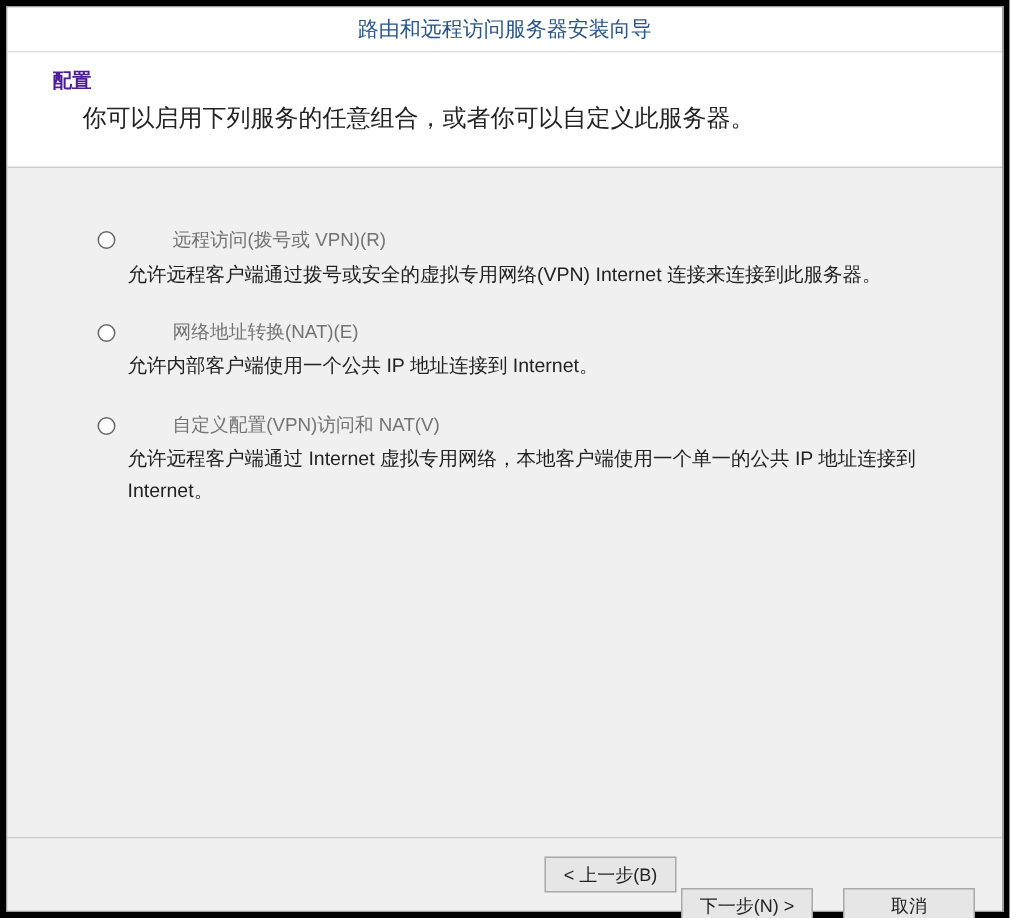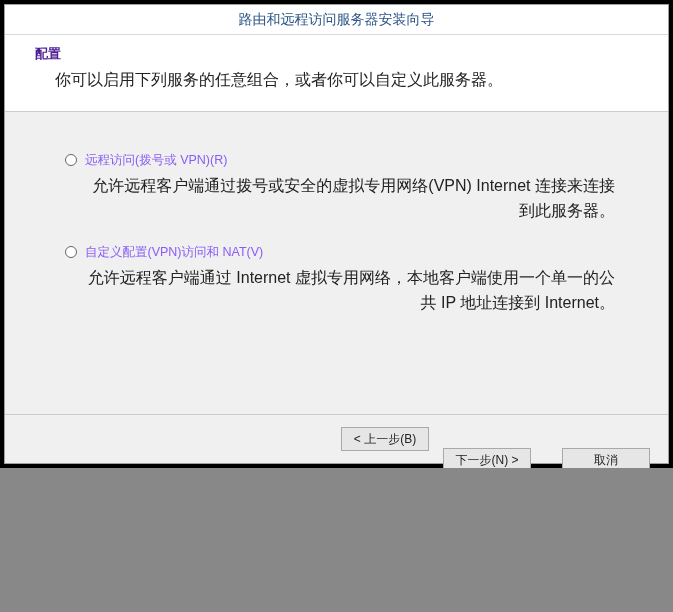--- a/index.html
+++ b/index.html
@@ -5,21 +5,21 @@
   * { box-sizing: border-box; }
   body {
     margin: 0;
     padding: 0;
     font-family: "Microsoft YaHei", "SimSun", sans-serif;
     font-size: 12px;
     background: #888;
   }
   .frame {
     width: 673px;
-    height: 468px;
+    height: 612px;
     background: #fff;
     border: 4px solid #000;
     position: relative;
   }
   .window {
     width: 100%;
     height: 100%;
     background: #f0f0f0;
     border: 1px solid #a0a0a0;
     display: flex;
@@ -82,30 +82,30 @@
     content: "";
     position: absolute;
     width: 6px;
     height: 6px;
     background: #000;
     border-radius: 50%;
     top: 2px;
     left: 2px;
   }
   .option-label {
-    color: #8b5cf6;
+    color: #737373;
     font-size: 12.5px;
+    margin-left: 30px;
   }
   .option-desc {
     color: #222;
-    font-size: 16px;
+    font-size: 13px;
     padding-left: 20px;
     line-height: 1.6;
     max-width: 550px;
-    text-align: right;
   }
   .highlight-box {
     border: 3px solid #d92020;
     padding: 10px 10px 16px 10px;
     margin-left: -12px;
     margin-right: 190px;
     margin-top: -2px;
   }
   .highlight-box .radio-row { margin-bottom: 6px; }
   .separator {
@@ -113,21 +113,21 @@
     background: #ccc;
     margin: 0;
   }
   .button-bar {
     height: 48px;
     background: #f0f0f0;
     display: flex;
     align-items: center;
     justify-content: flex-end;
     padding-right: 18px;
-    gap: 15px;
+    gap: 4px;
   }
   .btn {
     min-width: 88px;
     height: 24px;
     line-height: 22px;
     text-align: center;
     background: #e6e6e6;
     border: 1px solid #a9a9a9;
     font-size: 12px;
     color: #222;
@@ -155,20 +155,27 @@
     <div class="content">
 
       <div class="option">
         <div class="radio-row">
           <span class="radio"></span>
           <span class="option-label">远程访问(拨号或 VPN)(R)</span>
         </div>
         <div class="option-desc">允许远程客户端通过拨号或安全的虚拟专用网络(VPN) Internet 连接来连接到此服务器。</div>
       </div>
 
+      <div class="option">
+        <div class="radio-row">
+          <span class="radio"></span>
+          <span class="option-label">网络地址转换(NAT)(E)</span>
+        </div>
+        <div class="option-desc">允许内部客户端使用一个公共 IP 地址连接到 Internet。</div>
+      </div>
 
       <div class="option">
         <div class="radio-row">
           <span class="radio"></span>
           <span class="option-label">自定义配置(VPN)访问和 NAT(V)</span>
         </div>
         <div class="option-desc">允许远程客户端通过 Internet 虚拟专用网络，本地客户端使用一个单一的公共 IP 地址连接到 Internet。</div>
       </div>
 
 

